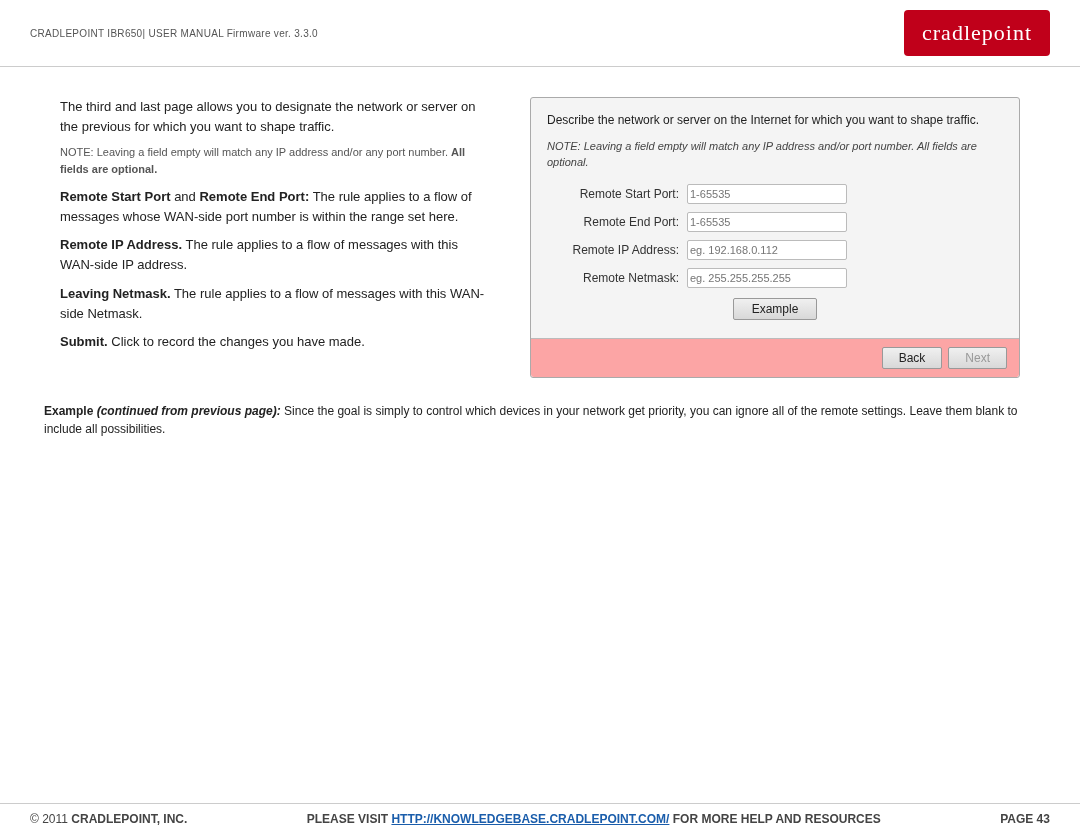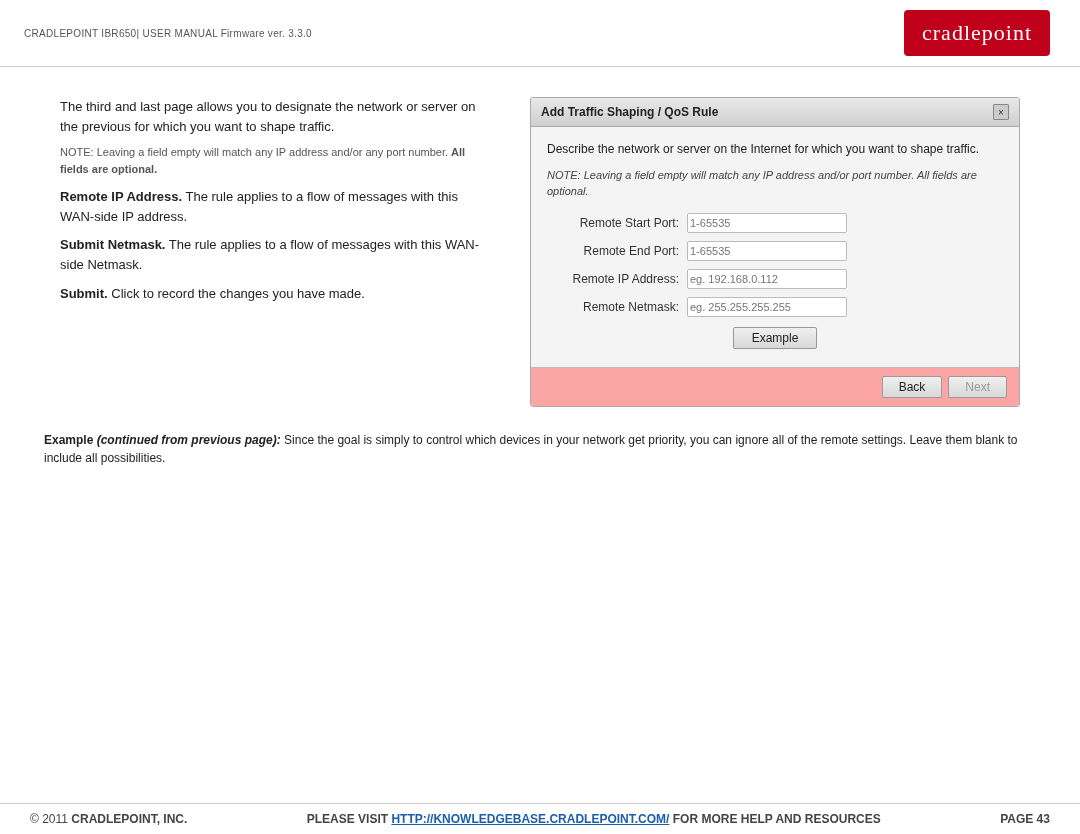--- a/index.html
+++ b/index.html
@@ -12,21 +12,21 @@
       color: #222;
       position: relative;
       overflow: hidden;
     }
 
     
     #header {
       display: flex;
       justify-content: space-between;
       align-items: center;
-      padding: 10px 30px 10px 24px;
+      padding: 10px 30px 10px 30px;
       border-bottom: 1px solid #ccc;
       background: #fff;
     }
     #header-title {
       font-size: 10px;
       color: #555;
       letter-spacing: 0.3px;
     }
     #logo-box {
       background: #c0001a;
@@ -240,41 +240,40 @@
 
 <div id="main">
 
   <div id="left-col">
     <p>The third and last page allows you to designate the network or server on the previous for which you want to shape traffic.</p>
     <p class="note">
       <span>NOTE: Leaving a field empty will match any IP address and/or any port number.</span>
       <b>All fields are optional.</b>
     </p>
 
+    <div class="section">
+      <b>Remote Start Port</b> and <b>Remote End Port:</b> The rule applies to a flow of messages whose WAN-side port number is within the range set here.
+    </div>
 
     <div class="section">
       <b>Remote IP Address.</b> The rule applies to a flow of messages with this WAN-side IP address.
     </div>
 
     <div class="section">
-      <b>Submit Netmask.</b> The rule applies to a flow of messages with this WAN-side Netmask.
+      <b>Leaving Netmask.</b> The rule applies to a flow of messages with this WAN-side Netmask.
     </div>
 
     <div class="section">
       <b>Submit.</b> Click to record the changes you have made.
     </div>
   </div>
 
   <div id="right-col">
     <div class="dialog-box">
 
-      <div class="dialog-titlebar">
-        <span class="dialog-titlebar-text">Add Traffic Shaping / QoS Rule</span>
-        <div class="dialog-close-btn">×</div>
-      </div>
 
       <div class="dialog-body">
         <div class="dialog-desc">Describe the network or server on the Internet for which you want to shape traffic.</div>
         <div class="dialog-note">
           <i>NOTE: Leaving a field empty will match any IP address and/or port number. All fields are optional.</i>
         </div>
 
         <div class="form-row">
           <label class="form-label">Remote Start Port:</label>
           <input class="form-input" type="text" placeholder="1-65535" style="">

